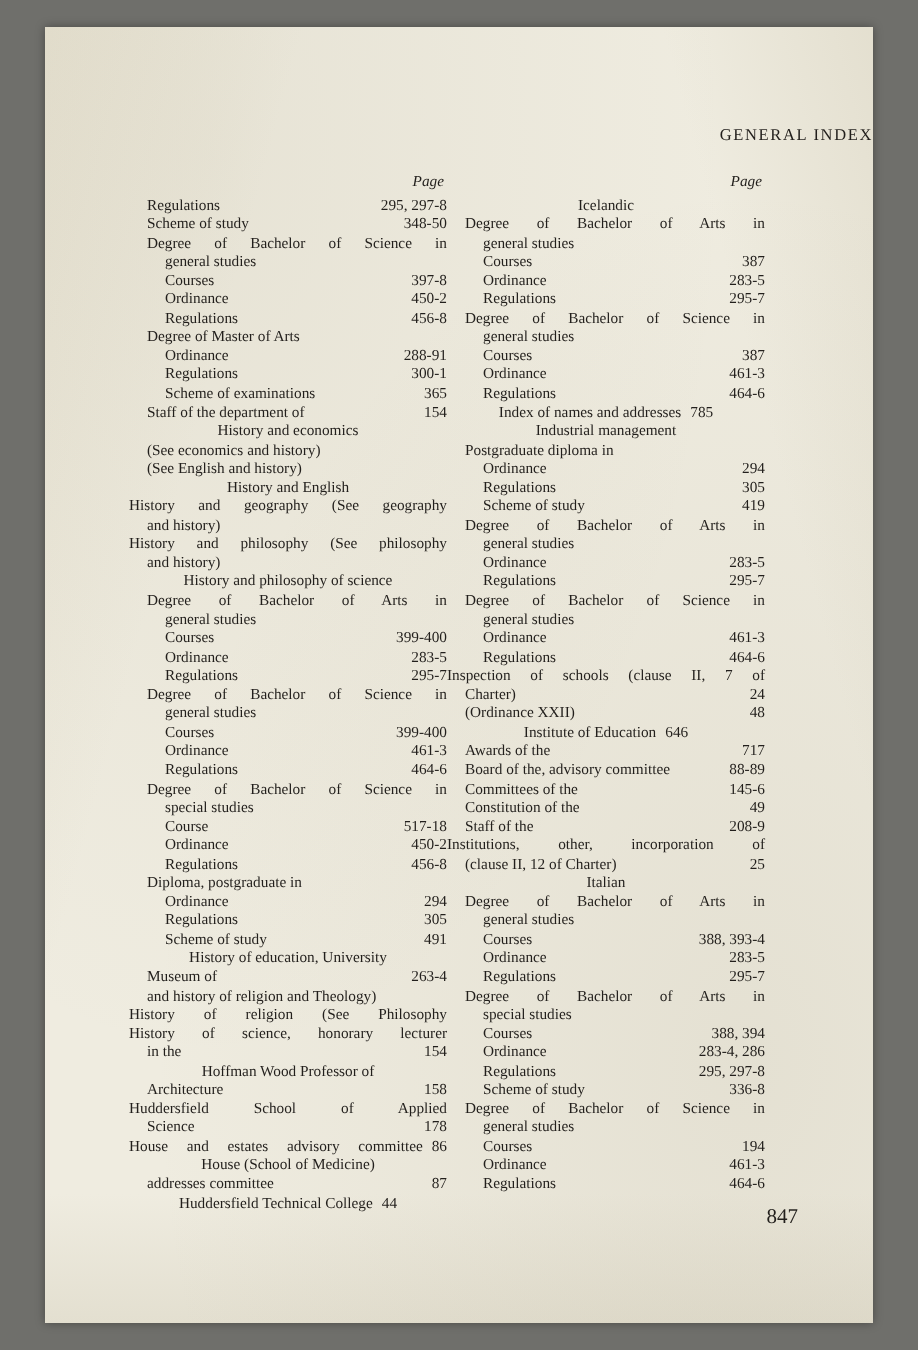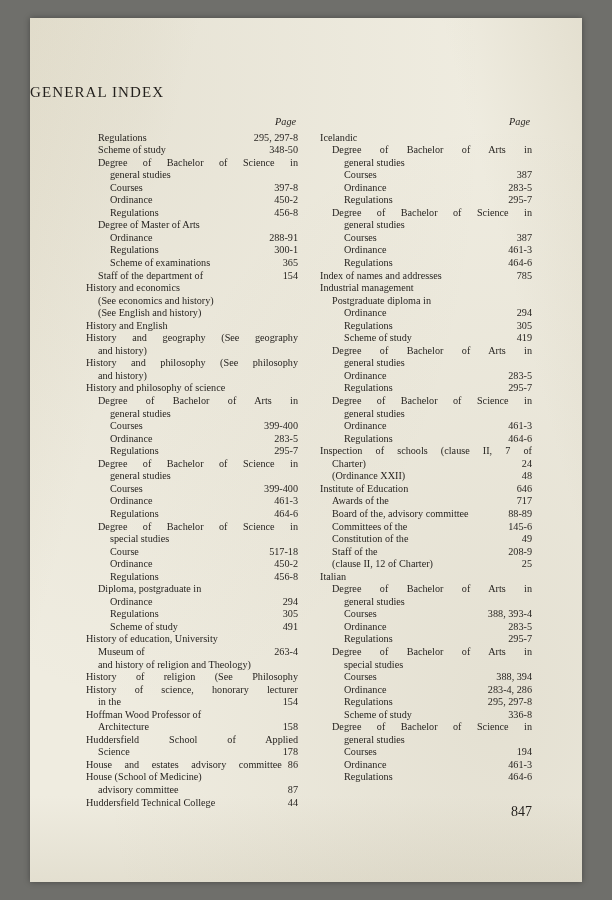--- a/index.html
+++ b/index.html
@@ -32,32 +32,31 @@
     pointer-events: none;
     background:
       radial-gradient(ellipse at 20% 10%, rgba(160,150,120,0.10), rgba(0,0,0,0) 55%),
       radial-gradient(ellipse at 85% 80%, rgba(150,140,110,0.12), rgba(0,0,0,0) 60%);
   }
   .running-head {
     position: absolute;
     top: 66px;
     left: 0;
     width: 100%;
-    text-align: left;
-    font-size: 15px;
+    text-align: right;
+    font-size: 11px;
     letter-spacing: 1.1px;
     color: #221f1c;
   }
   .columns {
     position: absolute;
     top: 98px;
     left: 56px;
     width: 446px;
     display: flex;
-    gap: 22px;
     color: #221f1c;
   }
   .col {
     width: 212px;
     font-size: 10.2px;
     line-height: 1.23;
   }
   .col-head {
     text-align: right;
     font-style: italic;
@@ -71,21 +70,21 @@
     align-items: baseline;
     white-space: pre;
   }
   .entry .txt {
     white-space: normal;
   }
   .entry .num {
     padding-left: 6px;
     white-space: nowrap;
   }
-  .ind0 { padding-left: 0px; }
+  .ind0 { padding-left: 0px; justify-content: center; }
   .ind1 { padding-left: 12px; }
   .ind2 { padding-left: 24px; }
   .just .txt {
     text-align: justify;
     text-align-last: justify;
     width: 100%;
   }
   .folio {
     position: absolute;
     right: 50px;
@@ -151,21 +150,21 @@
           <div class="entry ind1"><span class="txt">and history of religion and Theology)</span></div>
           <div class="entry ind0 just"><span class="txt">History of religion (See Philosophy</span></div>
           <div class="entry ind0 just"><span class="txt">History of science, honorary lecturer</span></div>
           <div class="entry ind1"><span class="txt">in the</span><span class="num">154</span></div>
           <div class="entry ind0"><span class="txt">Hoffman Wood Professor of</span></div>
           <div class="entry ind1"><span class="txt">Architecture</span><span class="num">158</span></div>
           <div class="entry ind0 just"><span class="txt">Huddersfield  School  of  Applied</span></div>
           <div class="entry ind1"><span class="txt">Science</span><span class="num">178</span></div>
           <div class="entry ind0 just"><span class="txt">House and estates advisory committee</span><span class="num">86</span></div>
           <div class="entry ind0"><span class="txt">House (School of Medicine)</span></div>
-          <div class="entry ind1"><span class="txt">advisory committee</span><span class="num">87</span></div>
+          <div class="entry ind1"><span class="txt">addresses committee</span><span class="num">87</span></div>
           <div class="entry ind0"><span class="txt">Huddersfield Technical College</span><span class="num">44</span></div>
         </div>
     </div>
     <div class="col">
       <div class="col-head">Page</div>
       <div id="right-entries">
           <div class="entry ind0"><span class="txt">Icelandic</span></div>
           <div class="entry ind1 just"><span class="txt">Degree  of  Bachelor  of  Arts  in</span></div>
           <div class="entry ind2"><span class="txt">general studies</span></div>
           <div class="entry ind2"><span class="txt">Courses</span><span class="num">387</span></div>
@@ -192,20 +191,21 @@
           <div class="entry ind2"><span class="txt">Regulations</span><span class="num">464-6</span></div>
           <div class="entry ind0 just"><span class="txt">Inspection of schools (clause II, 7 of</span></div>
           <div class="entry ind1"><span class="txt">Charter)</span><span class="num">24</span></div>
           <div class="entry ind1"><span class="txt">(Ordinance XXII)</span><span class="num">48</span></div>
           <div class="entry ind0"><span class="txt">Institute of Education</span><span class="num">646</span></div>
           <div class="entry ind1"><span class="txt">Awards of the</span><span class="num">717</span></div>
           <div class="entry ind1"><span class="txt">Board of the, advisory committee</span><span class="num">88-89</span></div>
           <div class="entry ind1"><span class="txt">Committees of the</span><span class="num">145-6</span></div>
           <div class="entry ind1"><span class="txt">Constitution of the</span><span class="num">49</span></div>
           <div class="entry ind1"><span class="txt">Staff of the</span><span class="num">208-9</span></div>
+          <div class="entry ind0 just"><span class="txt">Institutions, other, incorporation of</span></div>
           <div class="entry ind1"><span class="txt">(clause II, 12 of Charter)</span><span class="num">25</span></div>
           <div class="entry ind0"><span class="txt">Italian</span></div>
           <div class="entry ind1 just"><span class="txt">Degree  of  Bachelor  of  Arts  in</span></div>
           <div class="entry ind2"><span class="txt">general studies</span></div>
           <div class="entry ind2"><span class="txt">Courses</span><span class="num">388, 393-4</span></div>
           <div class="entry ind2"><span class="txt">Ordinance</span><span class="num">283-5</span></div>
           <div class="entry ind2"><span class="txt">Regulations</span><span class="num">295-7</span></div>
           <div class="entry ind1 just"><span class="txt">Degree  of  Bachelor  of  Arts  in</span></div>
           <div class="entry ind2"><span class="txt">special studies</span></div>
           <div class="entry ind2"><span class="txt">Courses</span><span class="num">388, 394</span></div>

